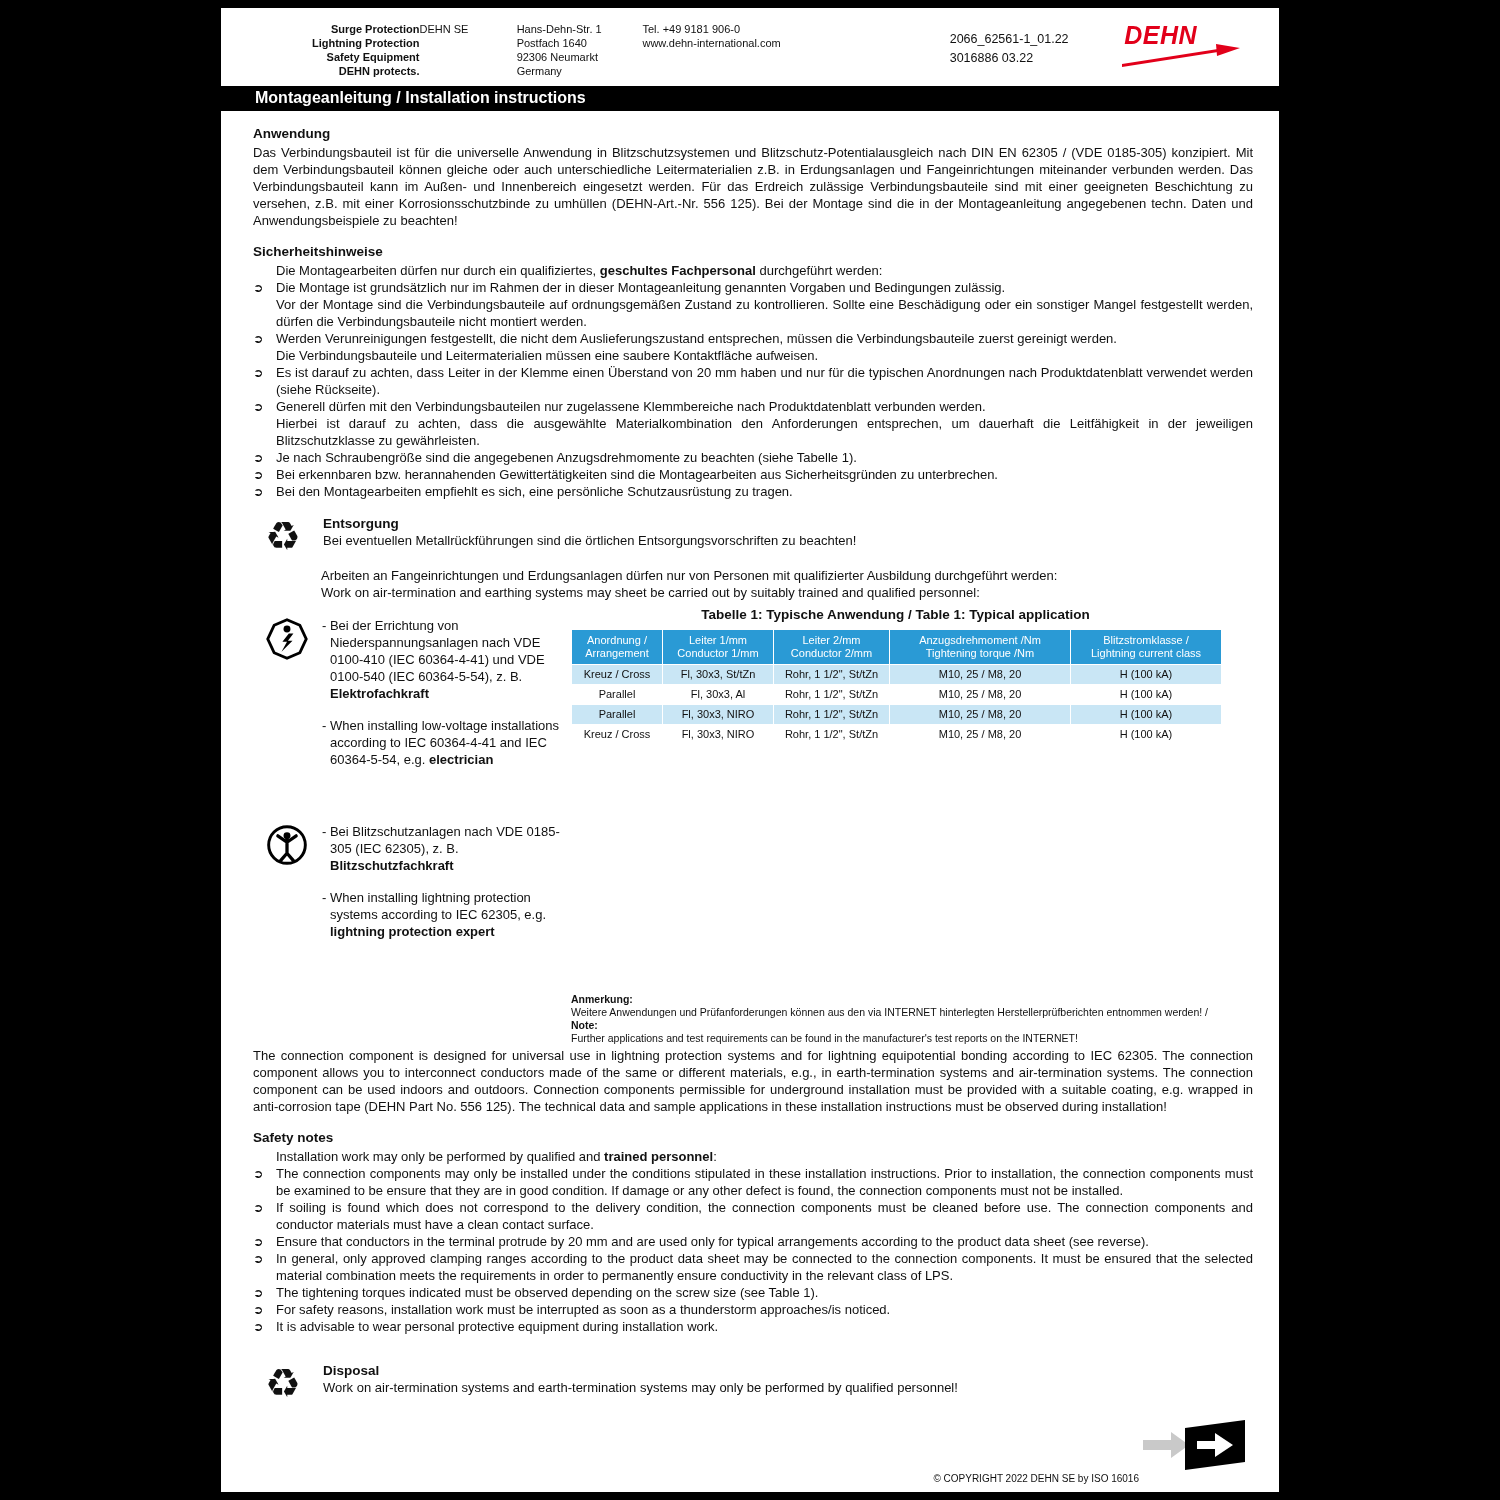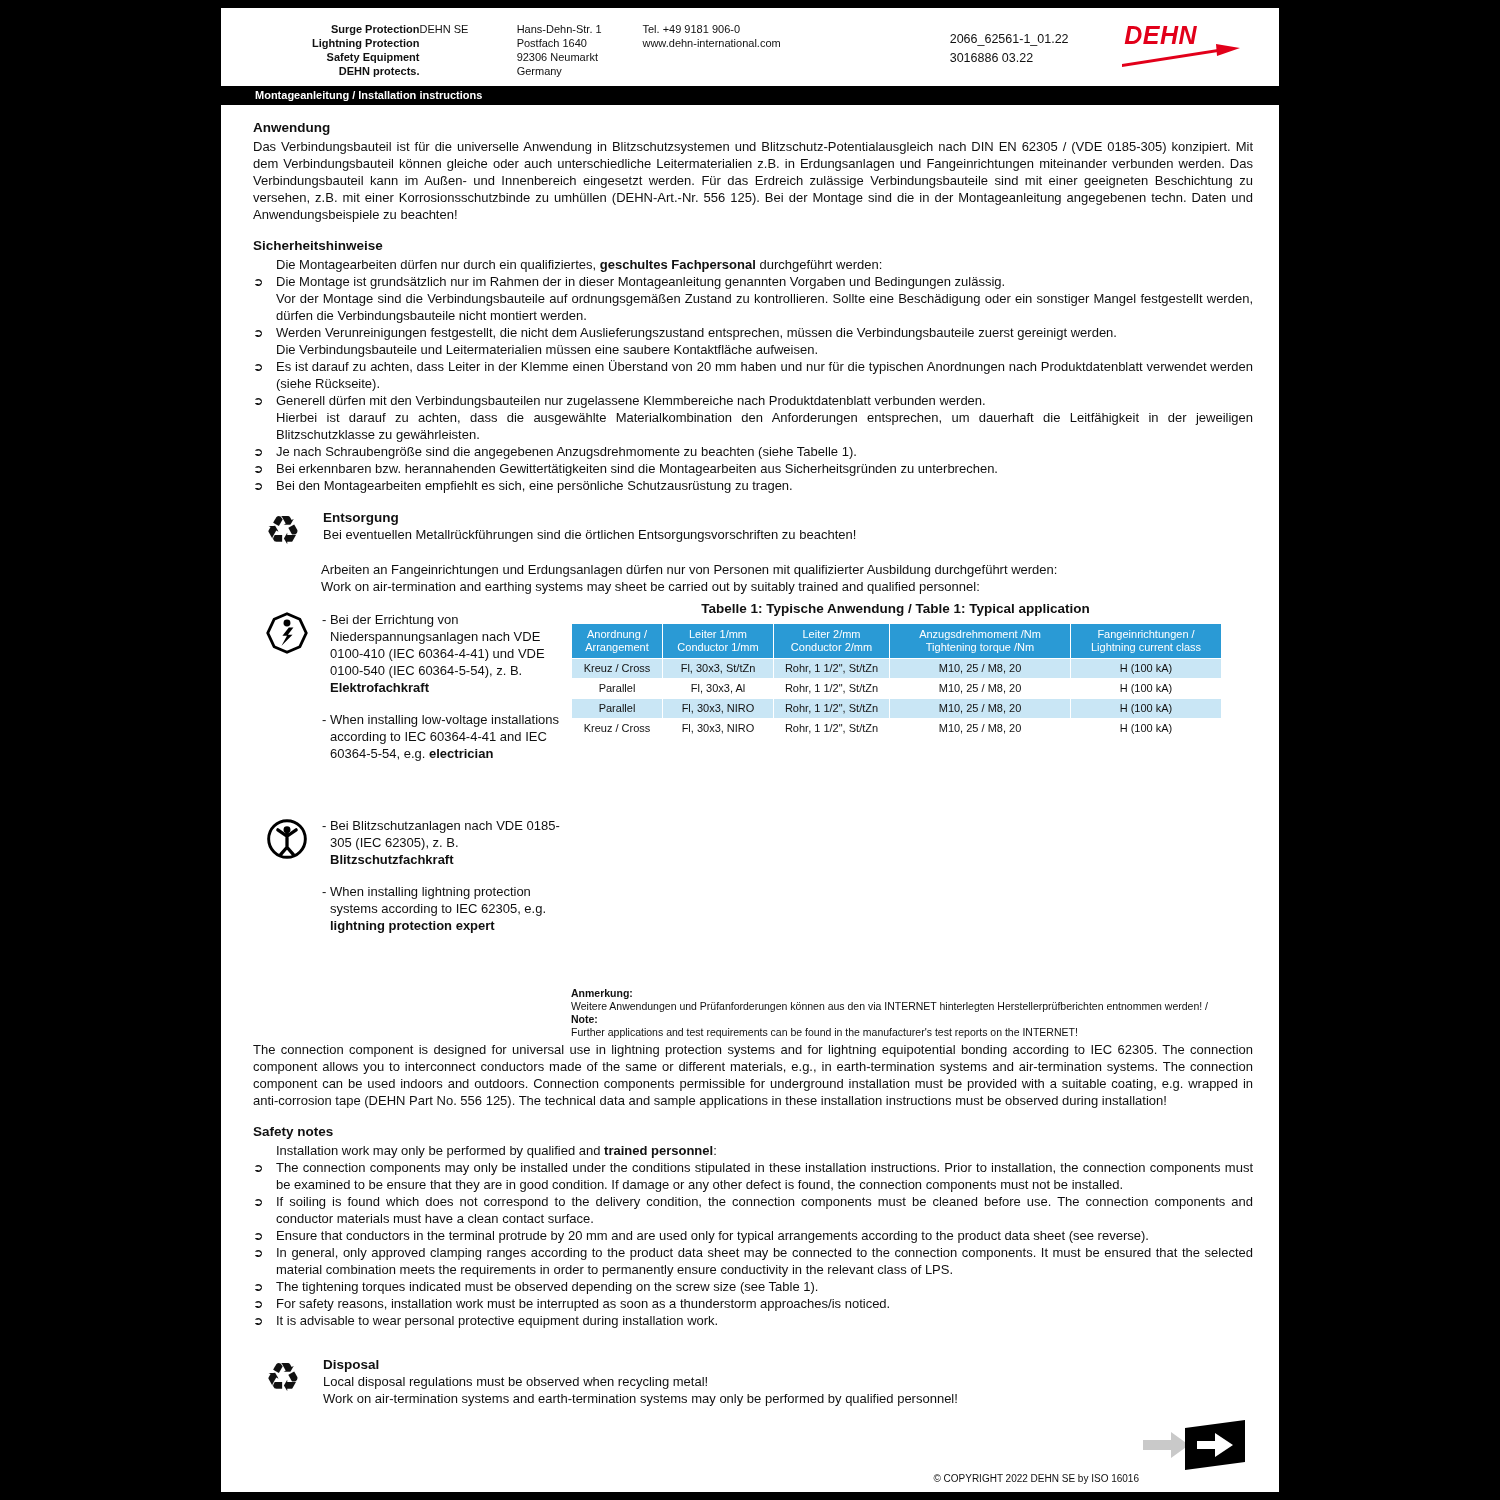--- a/index.html
+++ b/index.html
@@ -14,21 +14,21 @@
   .hdr-company { width:98px; }
   .hdr-address { width:127px; }
   .hdr-contact { width:310px; }
   .hdr-docnums { width:170px; font-size:12.5px; line-height:19px; padding-top:8px; }
   .logo { position:relative; width:132px; height:42px; margin-left:auto; margin-top:4px; }
   .logo-text { position:absolute; top:2px; left:6px; font-style:italic; font-weight:bold;
                font-size:25px; letter-spacing:.5px; color:var(--red,#e2001a); }
   .logo-arrow { position:absolute; left:0; bottom:0; }
   .redfill { fill:var(--red,#e2001a); }
 
-  .titlebar { background:#000; color:#fff; font-weight:bold; font-size:11px;
+  .titlebar { background:#000; color:#fff; font-weight:bold; font-size:16px;
               padding:3px 0 4px 34px; margin-top:4px; }
 
   main { padding:0 26px 0 32px; }
   h3 { font-size:13.5px; margin-top:14px; line-height:17px; }
   .body { font-size:13px; line-height:17px; text-align:justify; margin-top:2px; }
   .indent { padding-left:23px; }
   .b { font-weight:bold; }
 
   .bullets { list-style:none; font-size:13px; line-height:17px; }
   .bullets li { position:relative; padding-left:23px; }
@@ -213,21 +213,21 @@
                 </th>
               <th>
                   <div>Leiter 2/mm</div>
                   <div>Conductor 2/mm</div>
                 </th>
               <th>
                   <div>Anzugsdrehmoment /Nm</div>
                   <div>Tightening torque /Nm</div>
                 </th>
               <th>
-                  <div>Fangeinrichtungen /</div>
+                  <div>Blitzstromklasse /</div>
                   <div>Lightning current class</div>
                 </th>
             </tr>
           </thead>
           <tbody>
             <tr class="odd">
               <td>Kreuz / Cross</td>
               <td>Fl, 30x3, St/tZn</td>
               <td>Rohr, 1 1/2", St/tZn</td>
               <td>M10, 25 / M8, 20</td>
@@ -299,21 +299,20 @@
       <li>
         <span class="bmark">➲</span>
         <div class="bl">It is advisable to wear personal protective equipment during installation work.</div>
       </li>
     </ul>
 
     <div class="iconrow" style="margin-top:26px">
       <span class="recycle-icon">♻</span>
       <div class="txt">
         <h3>Disposal</h3>
-        <p>Local disposal regulations must be observed when recycling metal!</p>
         <p>Work on air-termination systems and earth-termination systems may only be performed by qualified personnel!</p>
       </div>
     </div>
 
   </main>
 
   <div class="copyright">© COPYRIGHT 2022 DEHN SE by ISO 16016</div>
 
   <svg class="footer-logo" width="108" height="52" viewBox="0 0 108 52">
     <polygon points="0,22 28,22 28,14 46,27 28,40 28,32 0,32" fill="#c9c9c9"></polygon>

